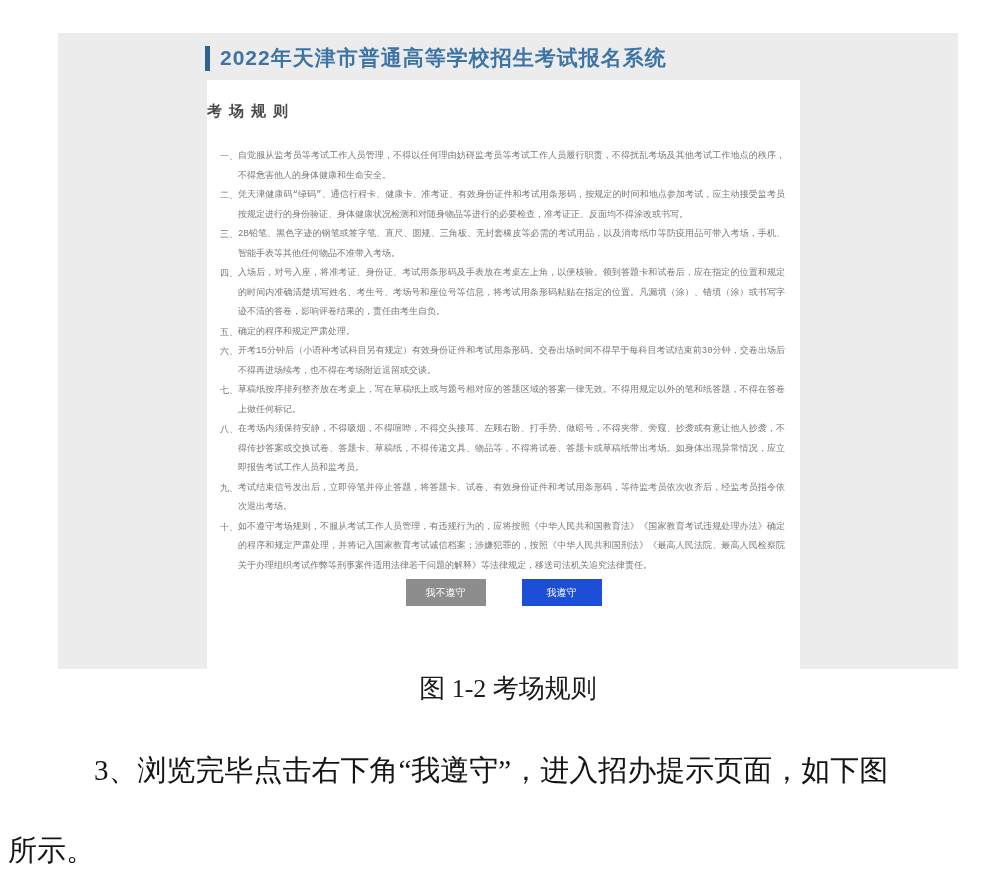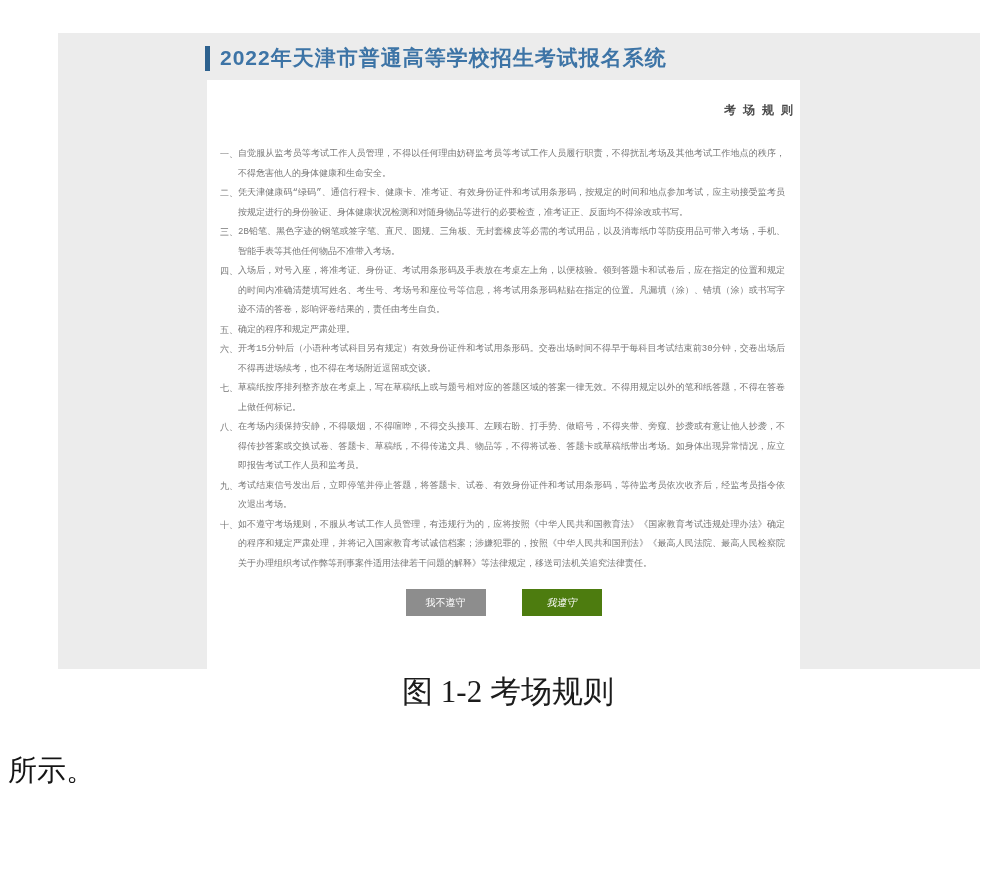--- a/index.html
+++ b/index.html
@@ -3,59 +3,58 @@
 <meta charset="utf-8">
 <style>
   html,body{margin:0;padding:0;}
   body{
     width:1000px;height:880px;background:#ffffff;position:relative;
     font-family:"Liberation Sans",sans-serif;overflow:hidden;
   }
   .panel{
     position:absolute;left:58px;top:33px;width:900px;height:636px;
     background:#ececec;
-    padding-left:22px;
   }
   .sys-title{
     position:absolute;left:147px;top:11px;display:flex;align-items:center;
   }
   .accent-bar{
     width:5px;height:25px;background:#2d618e;margin-right:10px;flex:none;
   }
   .title-text{
     font-size:21px;font-weight:bold;color:#3d74a6;letter-spacing:1px;
     white-space:nowrap;
   }
   .card{
     position:absolute;left:149px;top:47px;width:593px;height:589px;
     background:#ffffff;box-sizing:border-box;
   }
   .rules-heading{
-    text-align:right;padding-top:22px;font-size:12px;font-weight:bold;
+    text-align:left;padding-top:22px;font-size:15px;font-weight:bold;
     color:#4a4a4a;letter-spacing:7px;
   }
   .rules{
     margin:26px 15px 0 13px;color:#787878;font-size:9px;line-height:19.5px;
   }
   .rule{display:flex;}
   .rule .num{width:18px;flex:none;}
   .rule .txt{flex:1;text-align:justify;font-family:Liberation Mono, monospace;}
   .btn-row{
-    display:flex;justify-content:center;gap:36px;margin-top:15px;
+    display:flex;justify-content:center;gap:36px;margin-top:3px;
   }
   .btn{
     height:27px;min-width:80px;padding:0 20px;border:none;color:#ffffff;
     font-size:10px;display:flex;align-items:center;justify-content:center;
     cursor:pointer;font-family:"Liberation Sans",sans-serif;
   }
   .btn-disagree{background:#8d8d8d;}
-  .btn-agree{background:#4d7c0f;font-style:italic;}
+  .btn-agree{background:#1d4ed8;}
   .figure-caption{
     position:absolute;left:58px;top:671px;width:900px;text-align:center;
-    font-family:"Liberation Serif",serif;font-size:31px;color:#1c1c1c;
+    font-family:"Liberation Serif",serif;font-size:26px;color:#1c1c1c;
   }
   .instructions{
     position:absolute;left:8px;top:730px;width:962px;
     font-family:"Liberation Serif",serif;font-size:29px;color:#141414;
   }
   .instructions .line{line-height:80px;white-space:nowrap;}
   .instructions .indent{text-indent:86px;}
 </style>
 </head>
 <body>
@@ -115,14 +114,15 @@
     <div class="btn-row">
       <button class="btn btn-disagree">我不遵守</button>
       <button class="btn btn-agree">我遵守</button>
     </div>
   </div>
 </div>
 
 <div class="figure-caption">图 1-2  考场规则</div>
 
 <div class="instructions">
+  <div class="line indent">3、浏览完毕点击右下角“我遵守”，进入招办提示页面，如下图</div>
   <div class="line">所示。</div>
 </div>
 
 </body></html>

